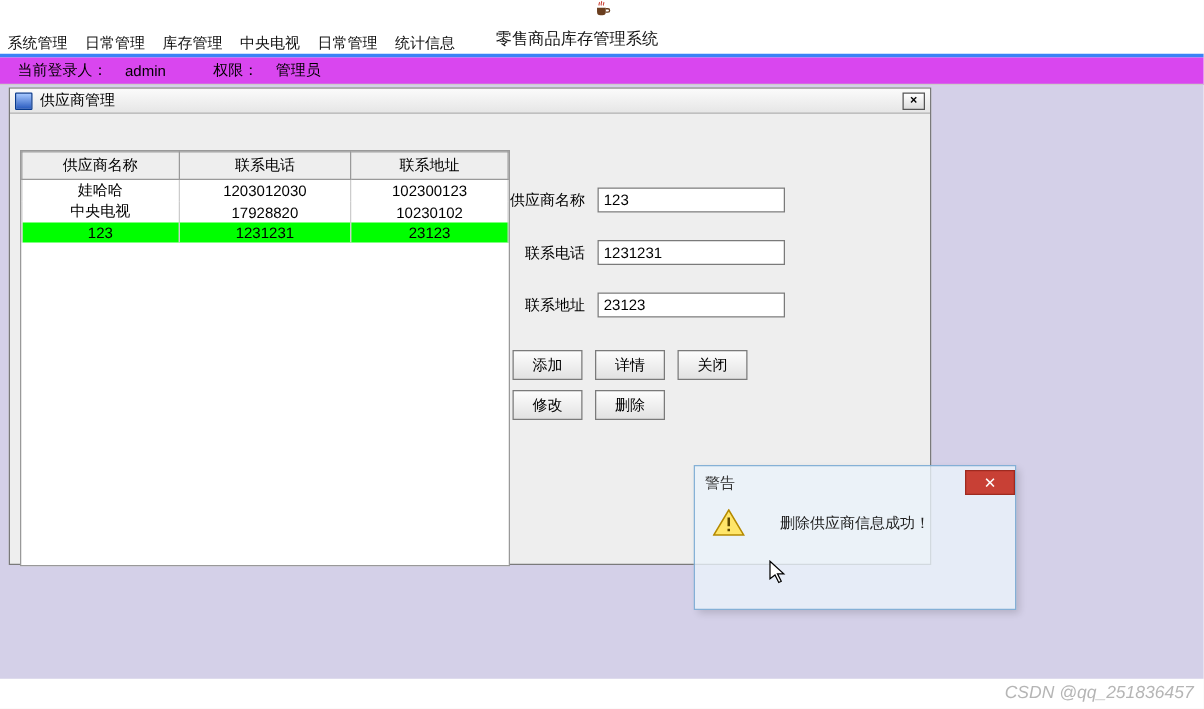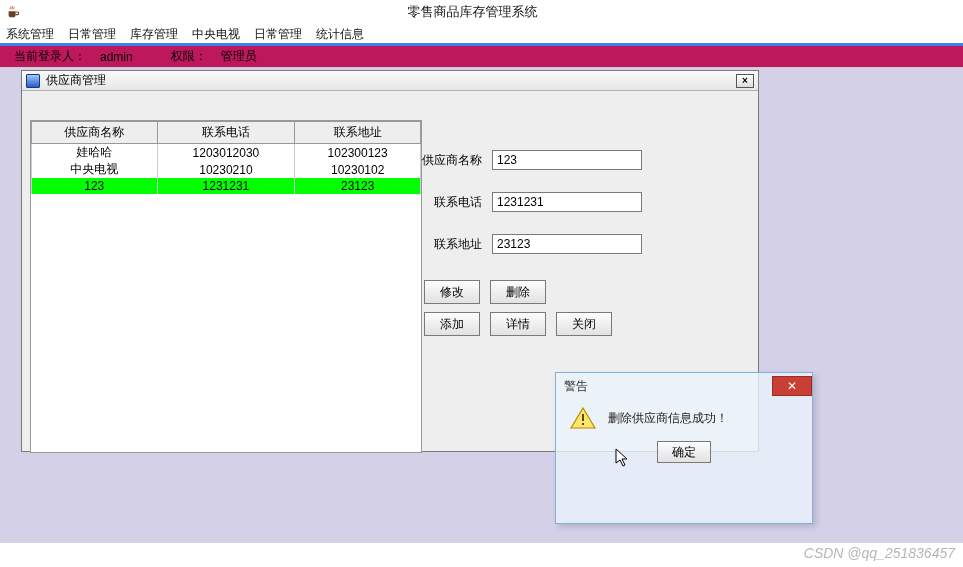--- a/index.html
+++ b/index.html
@@ -12,20 +12,21 @@
   overflow: hidden;
   position: relative;
 }
 .titlebar {
   height: 24px;
   background: #fff;
   display: flex;
   align-items: center;
   padding: 0 6px;
   gap: 8px;
+  flex-direction: column;
 }
 .coffee-icon {
   width: 14px; height: 14px;
   display: inline-block;
 }
 .app-title {
   flex: 1;
   text-align: center;
   font-size: 13px;
   color: #111;
@@ -36,38 +37,38 @@
   background: #fff;
   display: flex;
   align-items: flex-end;
   padding: 0 6px;
   gap: 14px;
   border-bottom: 3px solid #3b82f6;
 }
 .menu-item { color: #111; cursor: default; }
 .statusbar {
   height: 22px;
-  background: #be185d;
+  background: #d946ef;
   display: flex;
   align-items: center;
   padding: 0 14px;
   gap: 10px;
   border-bottom: 1px solid #ccc;
 }
 .statusbar .lbl { margin-right: 4px; }
 .statusbar .val { margin-right: 28px; }
 .desktop {
   position: relative;
   background: #d4d0e8;
   height: 475px;
 }
 
 .iframe {
   position: absolute;
-  left: 21px; top: 2px;
+  left: 7px; top: 2px;
   width: 738px; height: 382px;
   background: #eeeeee;
   border: 1px solid #7a7a7a;
 }
 .iframe-titlebar {
   height: 20px;
   background: linear-gradient(#fbfbfb, #e6e6e6);
   border-bottom: 1px solid #b0b0b0;
   display: flex;
   align-items: center;
@@ -152,21 +153,21 @@
   background: linear-gradient(#fdfdfd, #e2e2e2);
   display: flex;
   align-items: center;
   justify-content: center;
   cursor: default;
 }
 
 .dialog {
   position: absolute;
   left: 555px; top: 304px;
-  width: 258px; height: 152px;
+  width: 258px; height: 116px;
   background: rgba(235, 243, 251, 0.78);
   border: 1px solid rgba(90,150,200,0.7);
   box-shadow: 3px 3px 6px rgba(0,0,0,0.15);
 }
 .dlg-titlebar {
   height: 26px;
   display: flex;
   align-items: center;
   padding: 0 0 0 8px;
 }
@@ -179,21 +180,21 @@
   width: 40px; height: 20px;
   background: #c84035;
   color: #fff;
   display: flex; align-items: center; justify-content: center;
   font-size: 12px;
   border: 1px solid #9e2a20;
 }
 .dlg-body {
   display: flex;
   align-items: center;
-  gap: 12px;
+  gap: 28px;
   padding: 8px 14px;
 }
 .warn-icon {
   width: 26px; height: 22px;
   position: relative;
 }
 .warn-icon svg { width: 100%; height: 100%; }
 .dlg-msg { color: #222; }
 .dlg-foot {
   display: flex;
@@ -272,21 +273,21 @@
             </tr>
           </thead>
           <tbody id="tbody">
               <tr>
                 <td>娃哈哈</td>
                 <td>1203012030</td>
                 <td>102300123</td>
               </tr>
               <tr>
                 <td>中央电视</td>
-                <td>10230210</td>
+                <td>17928820</td>
                 <td>10230102</td>
               </tr>
               <tr class="selected">
                 <td>123</td>
                 <td>1231231</td>
                 <td>23123</td>
               </tr>
             </tbody>
         </table>
       </div>
@@ -300,27 +301,27 @@
           <label>联系电话</label>
           <input value="1231231" style="">
         </div>
         <div class="form-row">
           <label>联系地址</label>
           <input value="23123" style="">
         </div>
 
         <div class="btn-grid">
           <div class="btn-row">
-            <div class="btn">修改</div>
-            <div class="btn">删除</div>
-          </div>
-          <div class="btn-row">
             <div class="btn">添加</div>
             <div class="btn">详情</div>
             <div class="btn">关闭</div>
+          </div>
+          <div class="btn-row">
+            <div class="btn">修改</div>
+            <div class="btn">删除</div>
           </div>
         </div>
       </div>
     </div>
   </div>
 
   <div class="dialog">
     <div class="dlg-titlebar">
       <span class="dlg-title">警告</span>
       <span class="dlg-close">✕</span>
@@ -328,23 +329,20 @@
     <div class="dlg-body">
       <span class="warn-icon">
         <svg viewBox="0 0 26 22">
             <polygon points="13,1 25,21 1,21" fill="#ffe66a" stroke="#b58a00" stroke-width="1.2"></polygon>
             <rect x="12" y="7" width="2" height="7" fill="#5a4700"></rect>
             <rect x="12" y="16" width="2" height="2" fill="#5a4700"></rect>
           </svg>
       </span>
       <span class="dlg-msg">删除供应商信息成功！</span>
     </div>
-    <div class="dlg-foot">
-      <div class="dlg-btn">确定</div>
-    </div>
   </div>
 
   <div class="cursor-arrow">
     <svg viewBox="0 0 16 20">
         <path d="M1 1 L1 15 L5 12 L8 18 L10 17 L7 11 L12 11 Z" fill="#fff" stroke="#000" stroke-width="1"></path>
       </svg>
   </div>
 
 </div>
 

